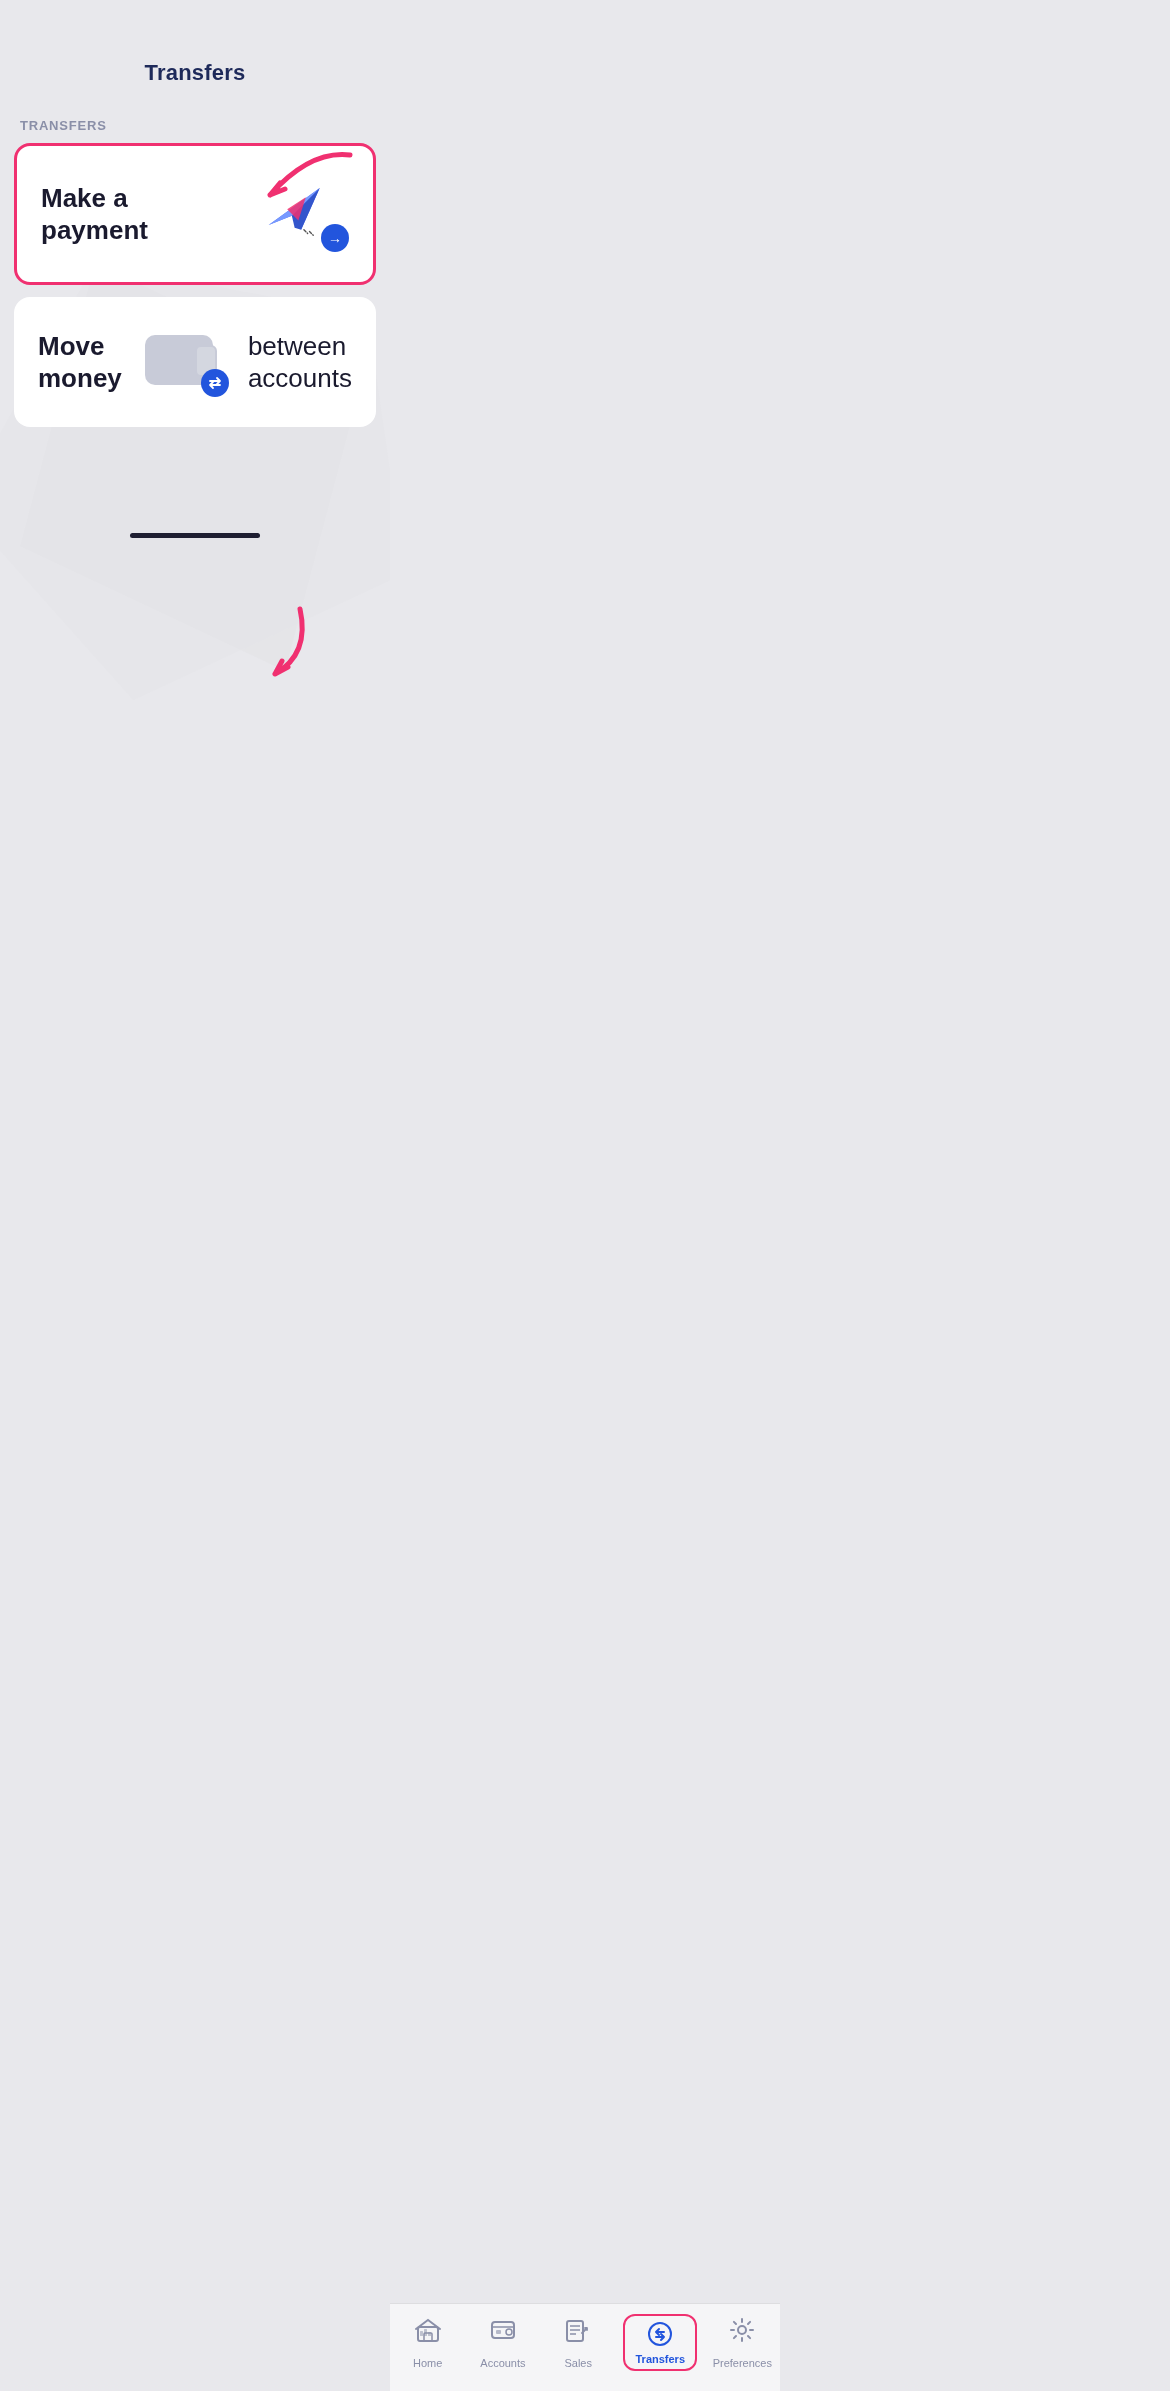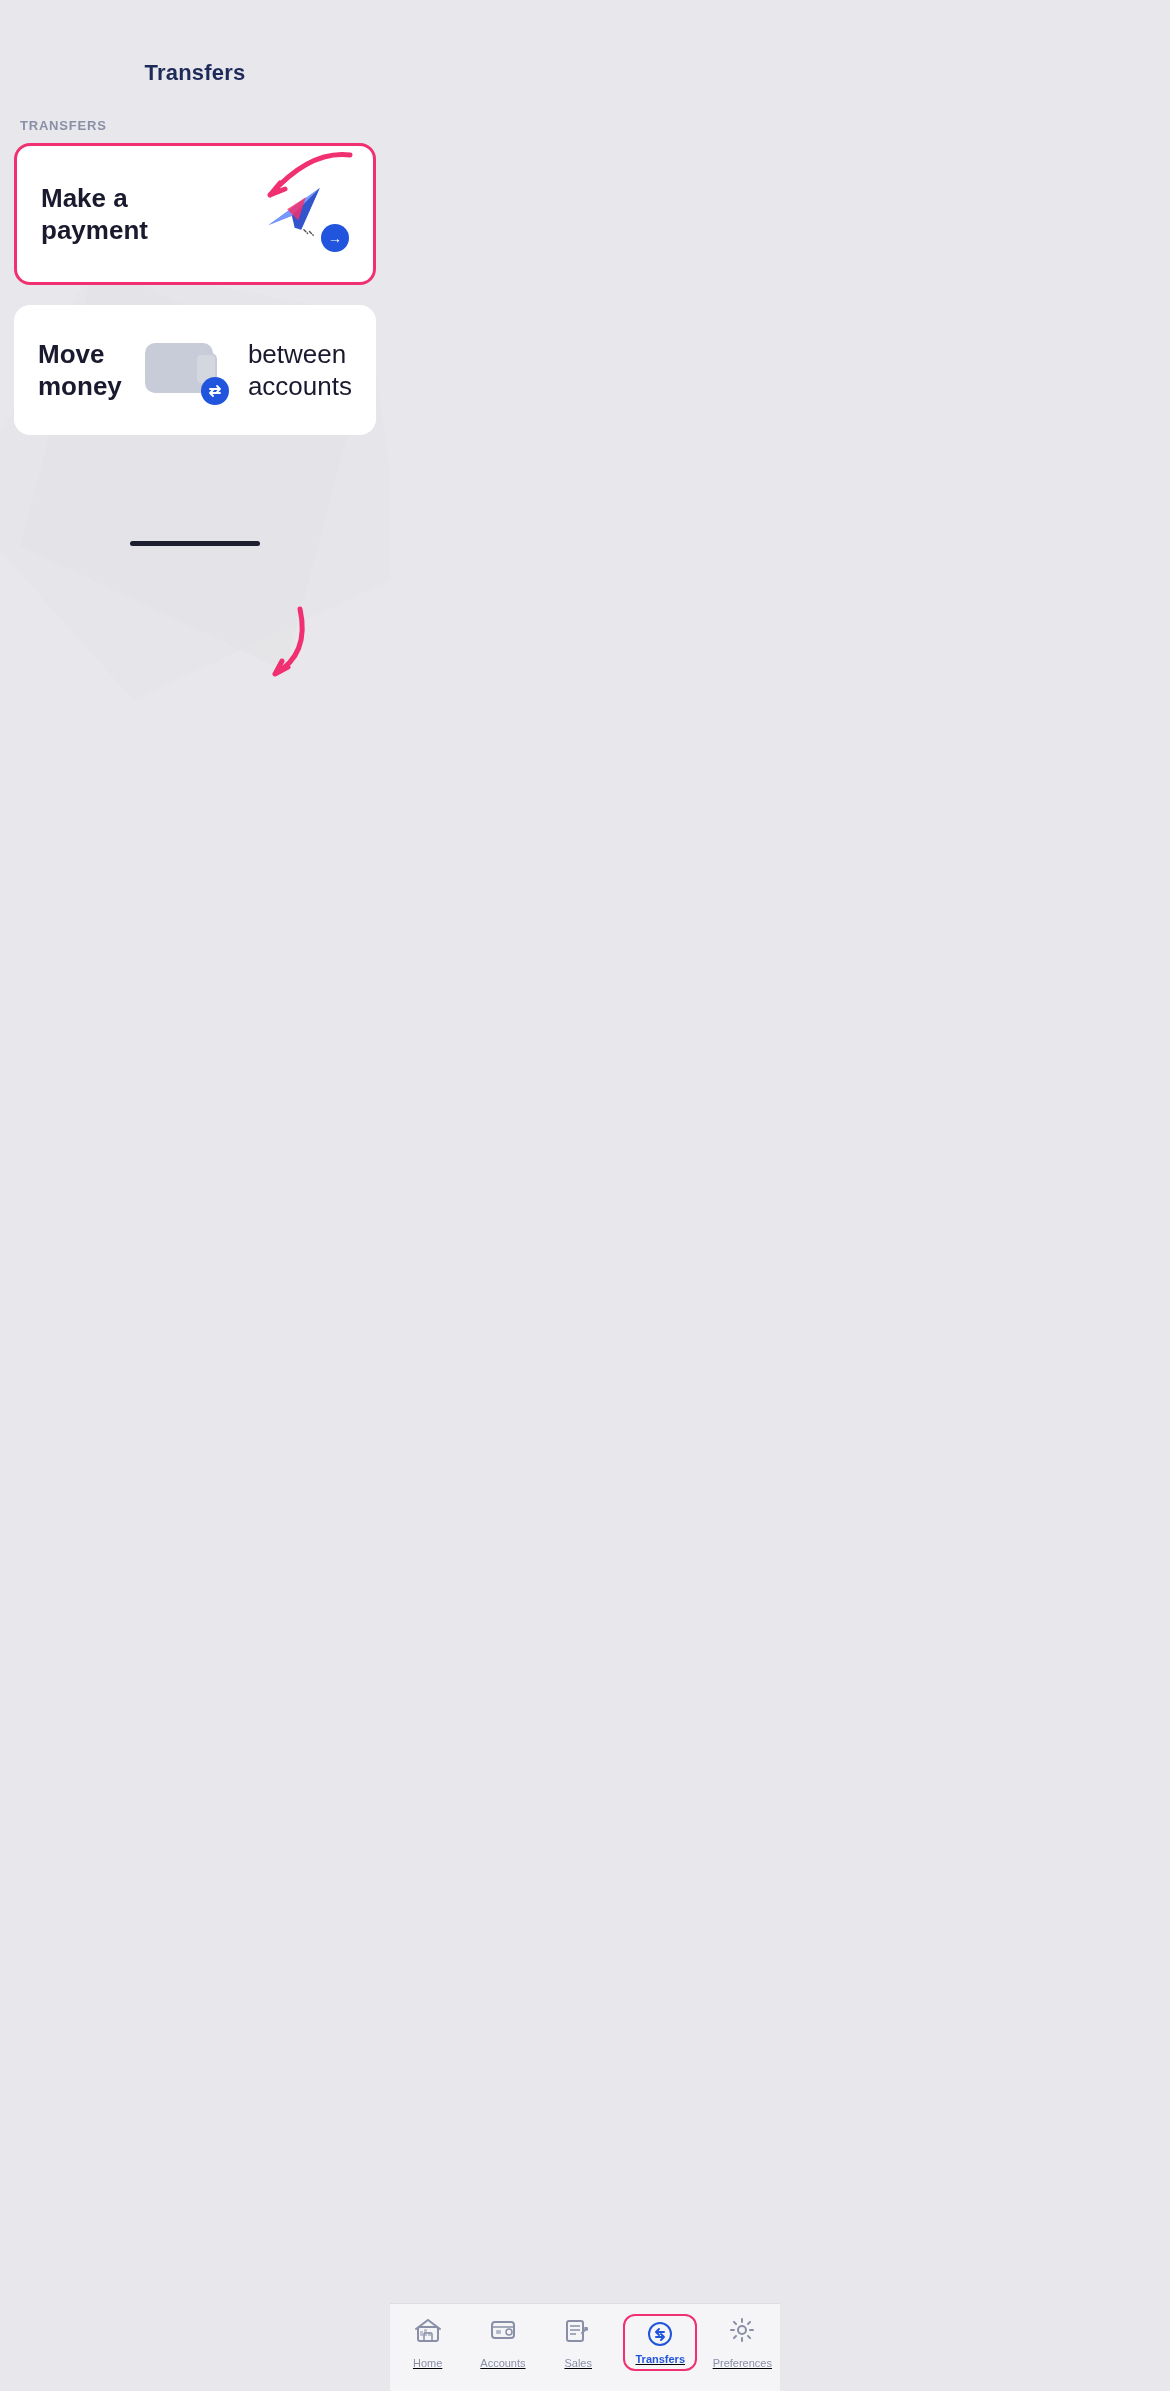--- a/index.html
+++ b/index.html
@@ -33,21 +33,21 @@
       font-weight: 600;
       color: #8a8fa8;
       letter-spacing: 0.8px;
     }
 
     
     .cards-container {
       padding: 0 14px;
       display: flex;
       flex-direction: column;
-      gap: 20px;
+      gap: 12px;
     }
 
     
     .card {
       background: #ffffff;
       border-radius: 16px;
       padding: 28px 24px;
       display: flex;
       align-items: center;
       justify-content: space-between;
@@ -222,21 +222,20 @@
       z-index: 100;
     }
 
     .nav-item {
       display: flex;
       flex-direction: column;
       align-items: center;
       gap: 13px;
       cursor: pointer;
       min-width: 60px;
-      text-decoration: underline;
     }
 
     .nav-icon {
       width: 28px;
       height: 28px;
       display: flex;
       align-items: center;
       justify-content: center;
       color: #8a8fa8;
     }

